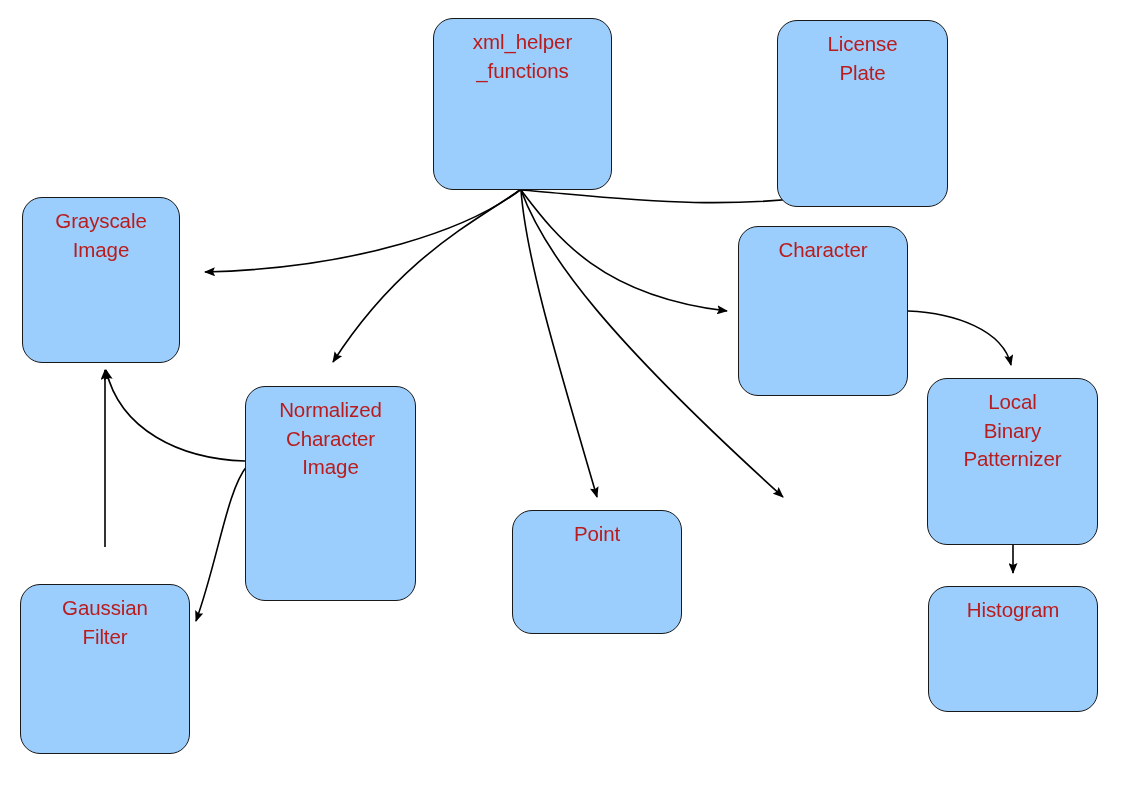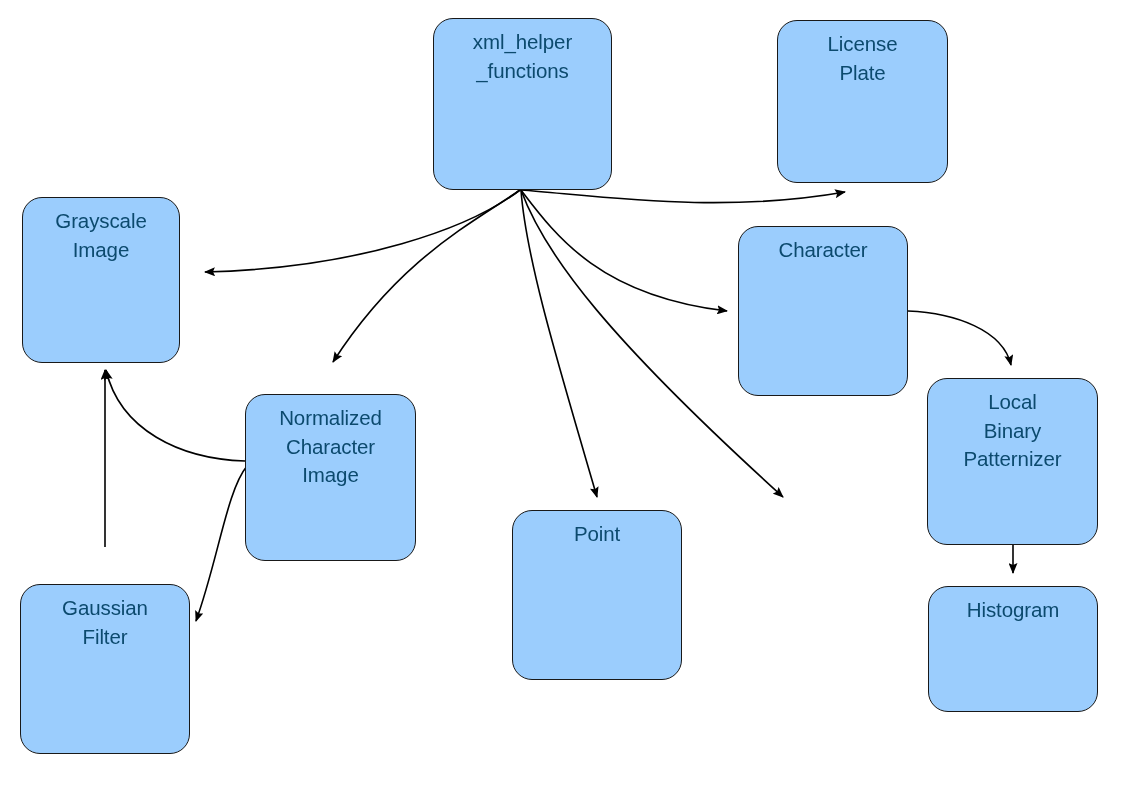--- a/index.html
+++ b/index.html
@@ -37,21 +37,21 @@
   }
   .node-label {
     position: absolute;
     left: 0;
     right: 0;
     top: 9px;
     text-align: center;
     font-family: "Liberation Sans", sans-serif;
     font-size: 20.5px;
     line-height: 28.5px;
-    color: #0c4a6e;
+    color: #b91c1c;
     white-space: pre-line;
     letter-spacing: -0.1px;
   }
 </style>
 </head>
 <body>
 
 <div id="diagram-canvas">
 
   <svg id="edge-layer" viewBox="0 0 1123 794" width="1123" height="794" xmlns="http://www.w3.org/2000/svg">
@@ -73,47 +73,47 @@
       <path d="M 247 466 C 227 490 218 560 196 621" marker-end="url(#arrowhead)"></path>
       <path d="M 105 547 L 105 370" marker-end="url(#arrowhead)"></path>
     </g>
   </svg>
 
   <div class="node" style="left:433px; top:18px; width:179px; height:172px;">
     <div class="node-label">xml_helper
 _functions</div>
   </div>
 
-  <div class="node" style="left:777px; top:20px; width:171px; height:163px;">
+  <div class="node" style="left:777px; top:20px; width:171px; height:187px;">
     <div class="node-label">License
 Plate</div>
   </div>
 
   <div class="node" style="left:22px; top:197px; width:158px; height:166px;">
     <div class="node-label">Grayscale
 Image</div>
   </div>
 
   <div class="node" style="left:738px; top:226px; width:170px; height:170px;">
     <div class="node-label">Character</div>
   </div>
 
-  <div class="node" style="left:245px; top:394px; width:171px; height:167px;">
+  <div class="node" style="left:245px; top:386px; width:171px; height:215px;">
     <div class="node-label">Normalized
 Character
 Image</div>
   </div>
 
   <div class="node" style="left:927px; top:378px; width:171px; height:167px;text-decoration:underline;">
     <div class="node-label">Local
 Binary
 Patternizer</div>
   </div>
 
-  <div class="node" style="left:512px; top:510px; width:170px; height:170px;">
+  <div class="node" style="left:512px; top:510px; width:170px; height:124px;">
     <div class="node-label">Point</div>
   </div>
 
 
   <div class="node" style="left:20px; top:547px; width:170px; height:170px;margin-top:37px;">
     <div class="node-label">Gaussian
 Filter</div>
   </div>
 
   <div class="node" style="left:928px; top:586px; width:170px; height:126px;">

